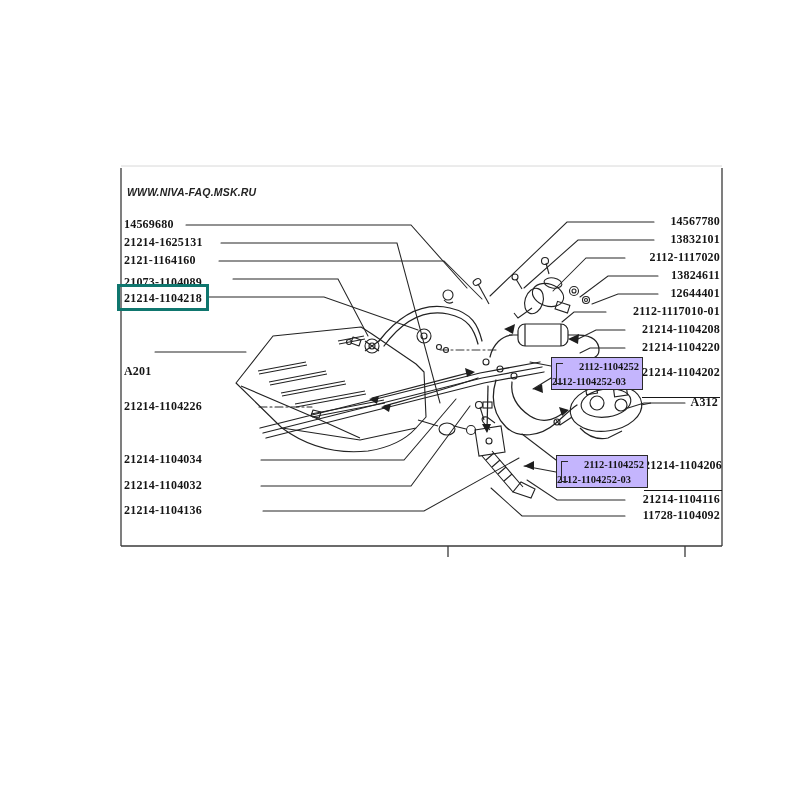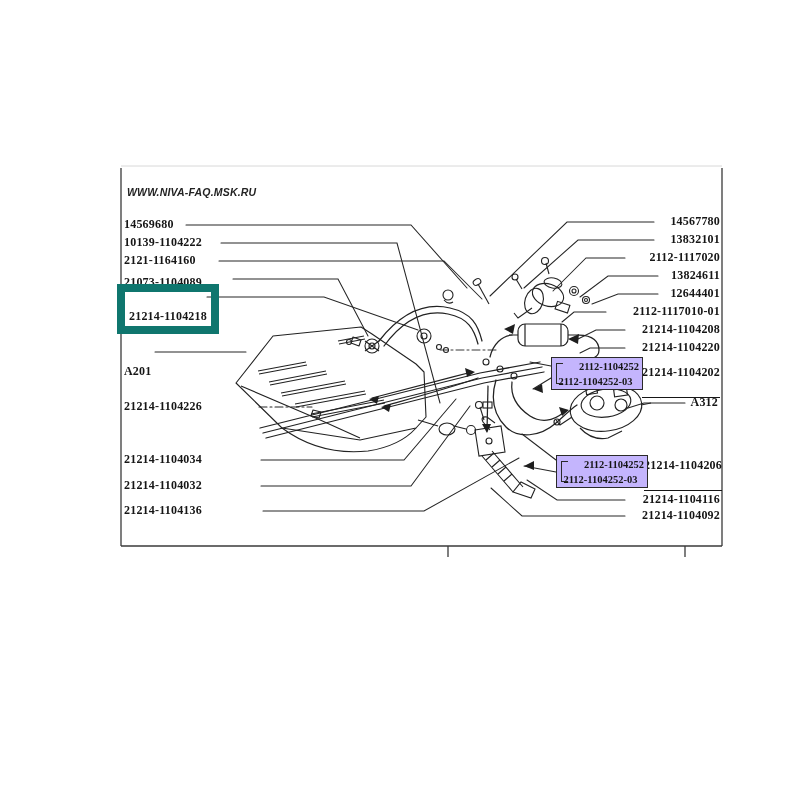--- a/index.html
+++ b/index.html
@@ -7,27 +7,27 @@
         font-family:"Liberation Serif","DejaVu Serif",serif;color:#1c1c1c;margin-left:20px;}
   svg.art{position:absolute;left:0;top:0;}
   .watermark{position:absolute;left:107px;top:186px;
         font-family:"Liberation Sans","DejaVu Sans",sans-serif;
         font-weight:bold;font-style:italic;font-size:10.5px;letter-spacing:.2px;color:#222;}
   .lbl{position:absolute;font-weight:bold;font-size:12px;letter-spacing:.2px;
         line-height:13px;white-space:nowrap;color:#161616;text-align:right;}
   .lbl.left{left:104px;}
   .lbl.right{right:100px;text-align:right;}
   .lbl.underlined{border-bottom:1.4px solid #161616;padding-bottom:18px;}
-  .hl-box{position:absolute;left:97px;top:284px;border:8px solid #0f766e;
-        padding:14px 4px 2px 4px;background:transparent;}
+  .hl-box{position:absolute;left:97px;top:284px;border:3px solid #0f766e;
+        padding:1px 4px 2px 4px;background:transparent;}
   .hl-box .lbl-in{font-weight:bold;font-size:12px;letter-spacing:.2px;color:#161616;white-space:nowrap;}
   .pbox{position:absolute;width:90px;height:31px;border:1.6px solid #2a2a2a;
         font-weight:bold;font-size:10.5px;line-height:15px;color:#161616;background:#c4b5fd;}
   .pbox .pb1{text-align:right;padding:1px 3px 0 0;}
-  .pbox .pb2{text-align:center;padding:0 3px 0 0;}
+  .pbox .pb2{text-align:left;padding:0 3px 0 0;}
   .pb-bracket{position:absolute;left:4px;top:5px;bottom:5px;width:6px;
         border-left:1.5px solid #2a2a2a;border-top:1.5px solid #2a2a2a;border-bottom:1.5px solid #2a2a2a;}
 </style>
 </head>
 <body>
 
 <div class="page">
 
   <svg class="art" width="800" height="800" viewBox="0 0 800 800">
 
@@ -180,21 +180,21 @@
       <polygon points="513,389 522,384 523,393"></polygon>
       <polygon points="467,433 462,424 471,424"></polygon>
       <polygon points="349,399 359,396 357,404"></polygon>
       <polygon points="361,407 371,404 369,412"></polygon>
     </g>
   </svg>
 
   <div class="watermark">WWW.NIVA-FAQ.MSK.RU</div>
 
   <div class="lbl left" style="top:218px">14569680</div>
-  <div class="lbl left" style="top:236px">10139-1104222</div>
+  <div class="lbl left" style="top:236px">21214-1625131</div>
   <div class="lbl left" style="top:254px">2121-1164160</div>
   <div class="lbl left" style="top:276px">21073-1104089</div>
   <div class="hl-box">
     <span class="lbl-in">21214-1104218</span>
   </div>
   <div class="lbl left" style="top:365px">A201</div>
   <div class="lbl left" style="top:400px">21214-1104226</div>
   <div class="lbl left" style="top:453px">21214-1104034</div>
   <div class="lbl left" style="top:479px">21214-1104032</div>
   <div class="lbl left" style="top:504px">21214-1104136</div>
@@ -204,21 +204,21 @@
   <div class="lbl right" style="top:251px">2112-1117020</div>
   <div class="lbl right" style="top:269px">13824611</div>
   <div class="lbl right" style="top:287px">12644401</div>
   <div class="lbl right" style="top:305px">2112-1117010-01</div>
   <div class="lbl right" style="top:323px">21214-1104208</div>
   <div class="lbl right" style="top:341px">21214-1104220</div>
   <div class="lbl right underlined" style="top:366px">21214-1104202</div>
   <div class="lbl right" style="top:396px;right:102px">A312</div>
   <div class="lbl right underlined" style="top:459px;right:98px">21214-1104206</div>
   <div class="lbl right" style="top:493px">21214-1104116</div>
-  <div class="lbl right" style="top:509px">21214-1104092</div>
+  <div class="lbl right" style="top:509px">11728-1104092</div>
 
   <div class="pbox" style="left:531px;top:357px">
     <span class="pb-bracket"></span>
     <div class="pb1">2112-1104252</div>
     <div class="pb2">2112-1104252-03</div>
   </div>
   <div class="pbox" style="left:536px;top:455px">
     <span class="pb-bracket"></span>
     <div class="pb1">2112-1104252</div>
     <div class="pb2">2112-1104252-03</div>

